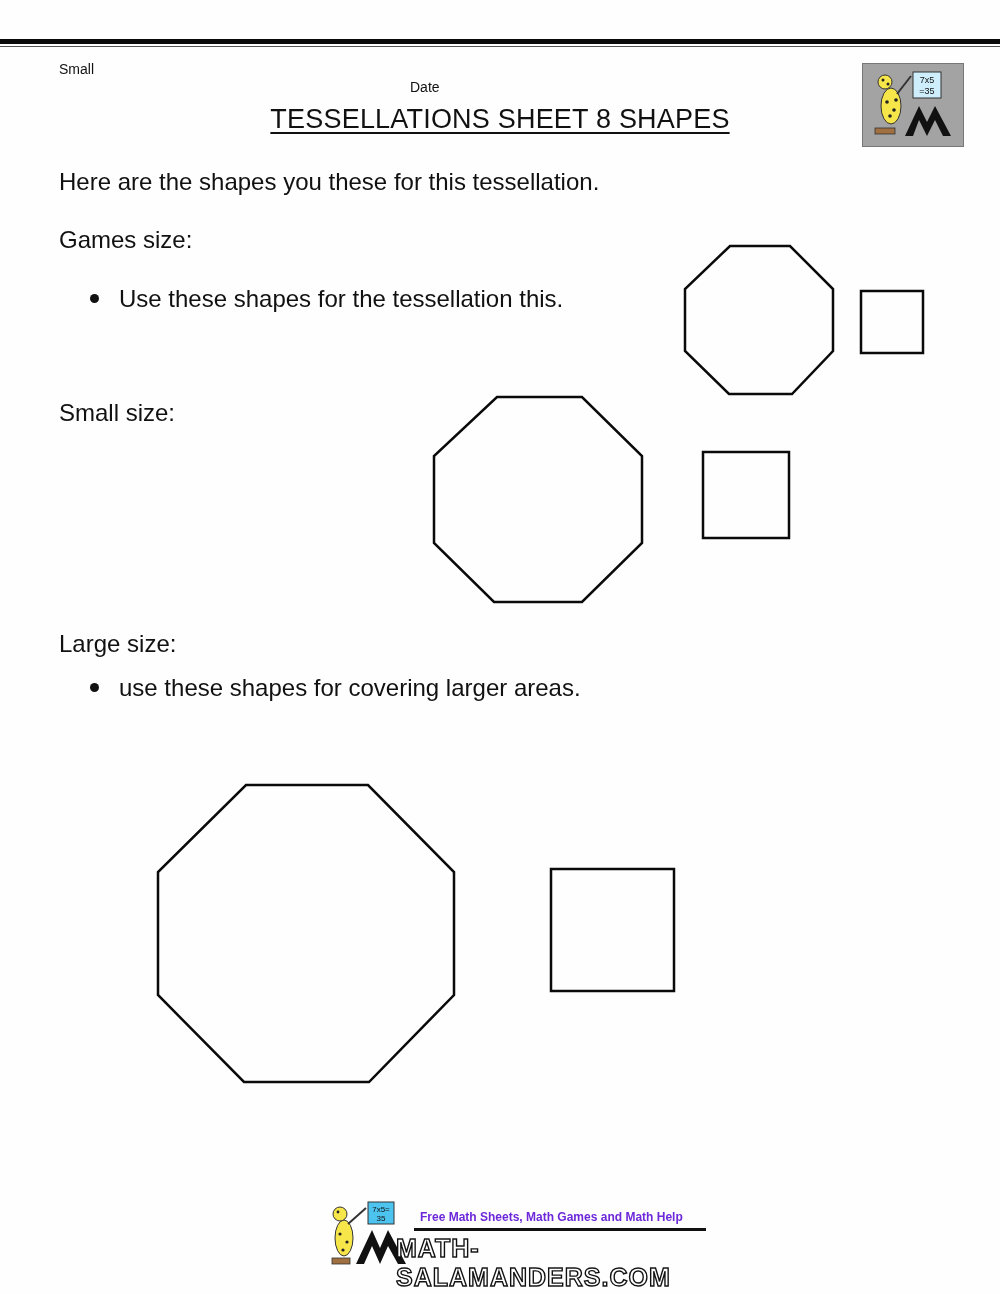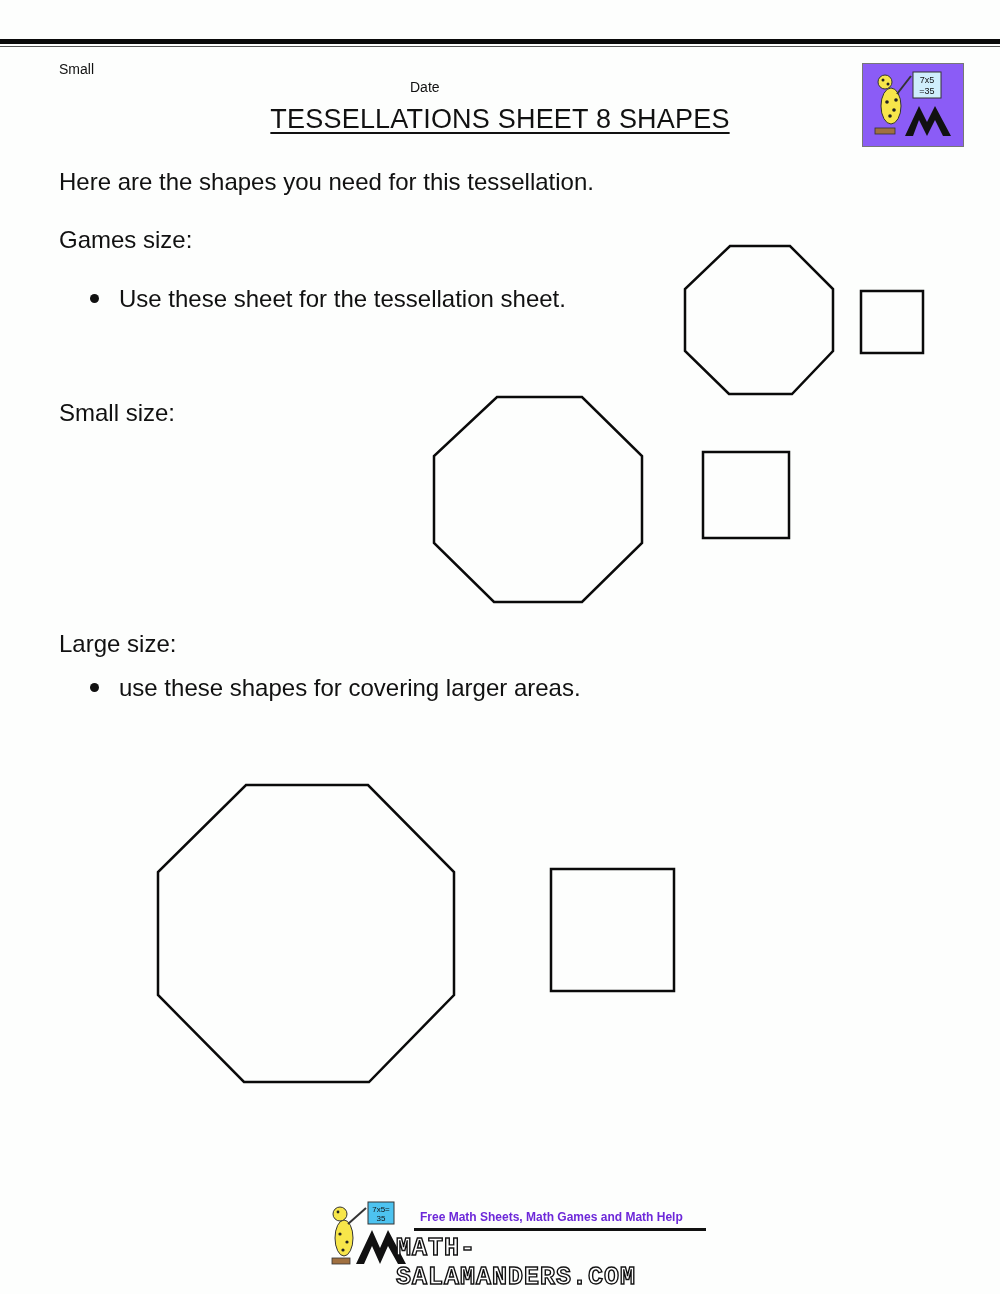--- a/index.html
+++ b/index.html
@@ -9,27 +9,27 @@
   .rule-thin  { position:absolute; left:0; top:46px; width:1000px; height:1px; background:#555; }
   .small-label { position:absolute; font-size:14px; top:61px; }
   .title { position:absolute; top:104px; left:0; width:1000px; text-align:center; font-size:27px;
            letter-spacing:0.2px; }
   .title span { text-decoration:underline; text-underline-offset:4px; text-decoration-thickness:2px; }
   .para { position:absolute; left:59px; font-size:24px; }
   .bullet { position:absolute; left:90px; font-size:24px; }
   .bullet .dot { display:inline-block; width:9px; height:9px; border-radius:50%; background:#111;
                  margin-right:20px; vertical-align:middle; position:relative; top:-2px; }
   .logo-box { position:absolute; left:862px; top:63px; width:100px; height:82px;
-              border:1px solid #777; background:#8b5cf6; }
+              border:1px solid #777; background:#a3a3a3; }
   svg.shapes { position:absolute; left:0; top:0; }
   .footer { position:absolute; left:326px; top:1200px; width:390px; height:70px; }
   .footer .tag { position:absolute; left:94px; top:10px; font-size:12px; font-weight:bold; color:#6d28d9; }
   .footer .line { position:absolute; left:88px; top:28px; width:292px; height:3px; background:#111; }
   .footer .brand { position:absolute; left:70px; top:34px; font-size:25px; letter-spacing:1px;
-                   font-family:Liberation Mono, monospace; color:#fff;
+                   font-family:Liberation Sans, sans-serif; color:#fff;
                    -webkit-text-stroke:1.4px #111; font-weight:bold; }
 </style>
 </head>
 <body>
 
 <div class="rule-thick"></div>
 <div class="rule-thin"></div>
 
 <div class="small-label" style="left:59px;">Small</div>
 <div class="small-label" style="left:410px;margin-top:18px;">Date</div>
@@ -48,25 +48,25 @@
       <circle cx="33" cy="36" r="1.8" fill="#222"></circle>
     <circle cx="20" cy="16" r="1.5" fill="#222"></circle>
       <circle cx="25" cy="20" r="1.5" fill="#222"></circle>
     <line x1="34" y1="30" x2="48" y2="12" stroke="#333" stroke-width="2"></line>
     <rect x="12" y="64" width="20" height="6" fill="#a07040" stroke="#333" stroke-width="0.8"></rect>
   </svg>
 </div>
 
 <div class="title"><span>TESSELLATIONS SHEET 8 SHAPES</span></div>
 
-<div class="para" style="top:168px;">Here are the shapes you need for this tessellation.</div>
+<div class="para" style="top:168px;">Here are the shapes you these for this tessellation.</div>
 
 <div class="para" style="top:226px;">Games size:</div>
 <div class="bullet" style="top:285px;">
-  <span class="dot"></span><span>Use these sheet for the tessellation sheet.</span>
+  <span class="dot"></span><span>Use these shapes for the tessellation this.</span>
 </div>
 
 <div class="para" style="top:399px;">Small size:</div>
 
 <div class="para" style="top:630px;">Large size:</div>
 <div class="bullet" style="top:674px;">
   <span class="dot"></span><span>use these shapes for covering larger areas.</span>
 </div>
 
 <svg class="shapes" width="1000" height="1294">

